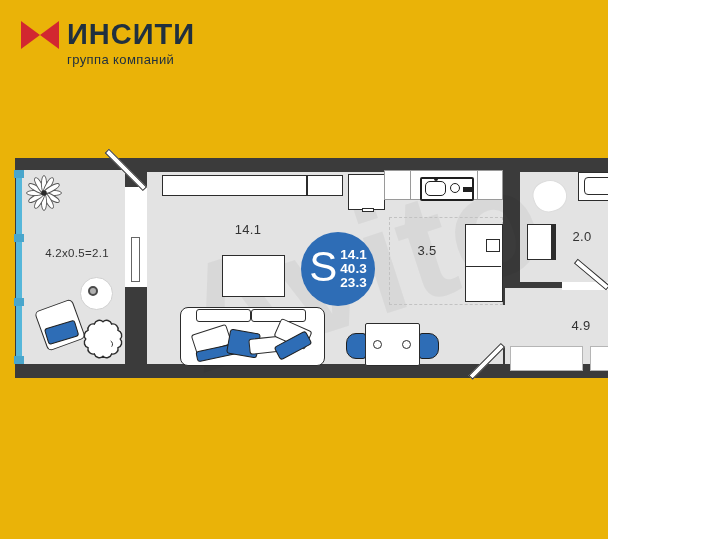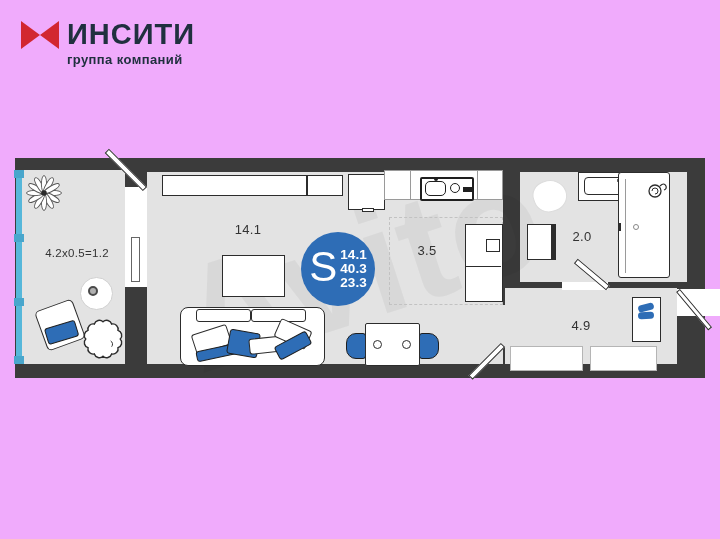--- a/index.html
+++ b/index.html
@@ -1,22 +1,22 @@
 <!DOCTYPE html>
 <html style="--blue: #2e6db6; --glass: #56b7da; --wall: #3b3b3b; --floor: #e3e3e3; --red: #d22730; --navy: #20303f;"><head>
 <meta charset="utf-8">
 <style>
   html,body{margin:0;padding:0;background:#ffffff;}
-  .canvas{position:relative;width:720px;height:539px;background:#f0abfc;overflow:hidden;
+  .canvas{position:relative;width:608px;height:539px;background:#eab308;overflow:hidden;
           font-family:"Liberation Sans","DejaVu Sans",sans-serif;}
   
   .logo{position:absolute;left:20px;top:20px;display:flex;align-items:flex-start;gap:7px;}
   .logo-text{display:flex;flex-direction:column;line-height:1;}
   .brand{font-size:29px;font-weight:800;letter-spacing:1px;color:var(--navy);}
-  .brand-sub{font-size:13px;font-weight:700;letter-spacing:.4px;color:var(--navy);margin-top:4px;}
+  .brand-sub{font-size:13px;font-weight:400;letter-spacing:.4px;color:var(--navy);margin-top:4px;}
   
   .plan{position:absolute;left:15px;top:158px;width:690px;height:220px;background:var(--wall);overflow:visible;}
   .abs{position:absolute;box-sizing:border-box;}
   .floor{background:var(--floor);}
   .white{background:#fff;}
   .furn{background:#fff;border:1.5px solid #2c2c2c;}
   .thin{border-width:1px;}
   .blue{background:var(--blue);}
   .lbl{position:absolute;transform:translateX(-50%);font-size:13px;color:#333;letter-spacing:.3px;white-space:nowrap;}
   .lbl-sm{font-size:11.5px;}
@@ -179,21 +179,21 @@
     </div>
     <div class="abs" style="left:495px;top:188px;width:73px;height:25px;background:#fff;border:1px solid #b5b5b5;"></div>
     <div class="abs" style="left:575px;top:188px;width:67px;height:25px;background:#fff;border:1px solid #b5b5b5;"></div>
 
     <div class="abs door" style="left:663px;top:130px;width:50px;height:5px;transform-origin:left center;transform:rotate(50deg);"></div>
 
     <div class="lbl" style="left:233px;top:64px;">14.1</div>
     <div class="lbl" style="left:412px;top:85px;text-align:center;">3.5</div>
     <div class="lbl" style="left:567px;top:71px;">2.0</div>
     <div class="lbl" style="left:566px;top:160px;">4.9</div>
-    <div class="lbl lbl-sm" style="left:62px;top:89px;">4.2x0.5=1.2</div>
+    <div class="lbl lbl-sm" style="left:62px;top:89px;">4.2x0.5=2.1</div>
 
     <div class="circle-s">
       <span class="letter">S</span>
       <div class="vals">
         <div>14.1</div>
         <div>40.3</div>
         <div>23.3</div>
       </div>
     </div>
 

